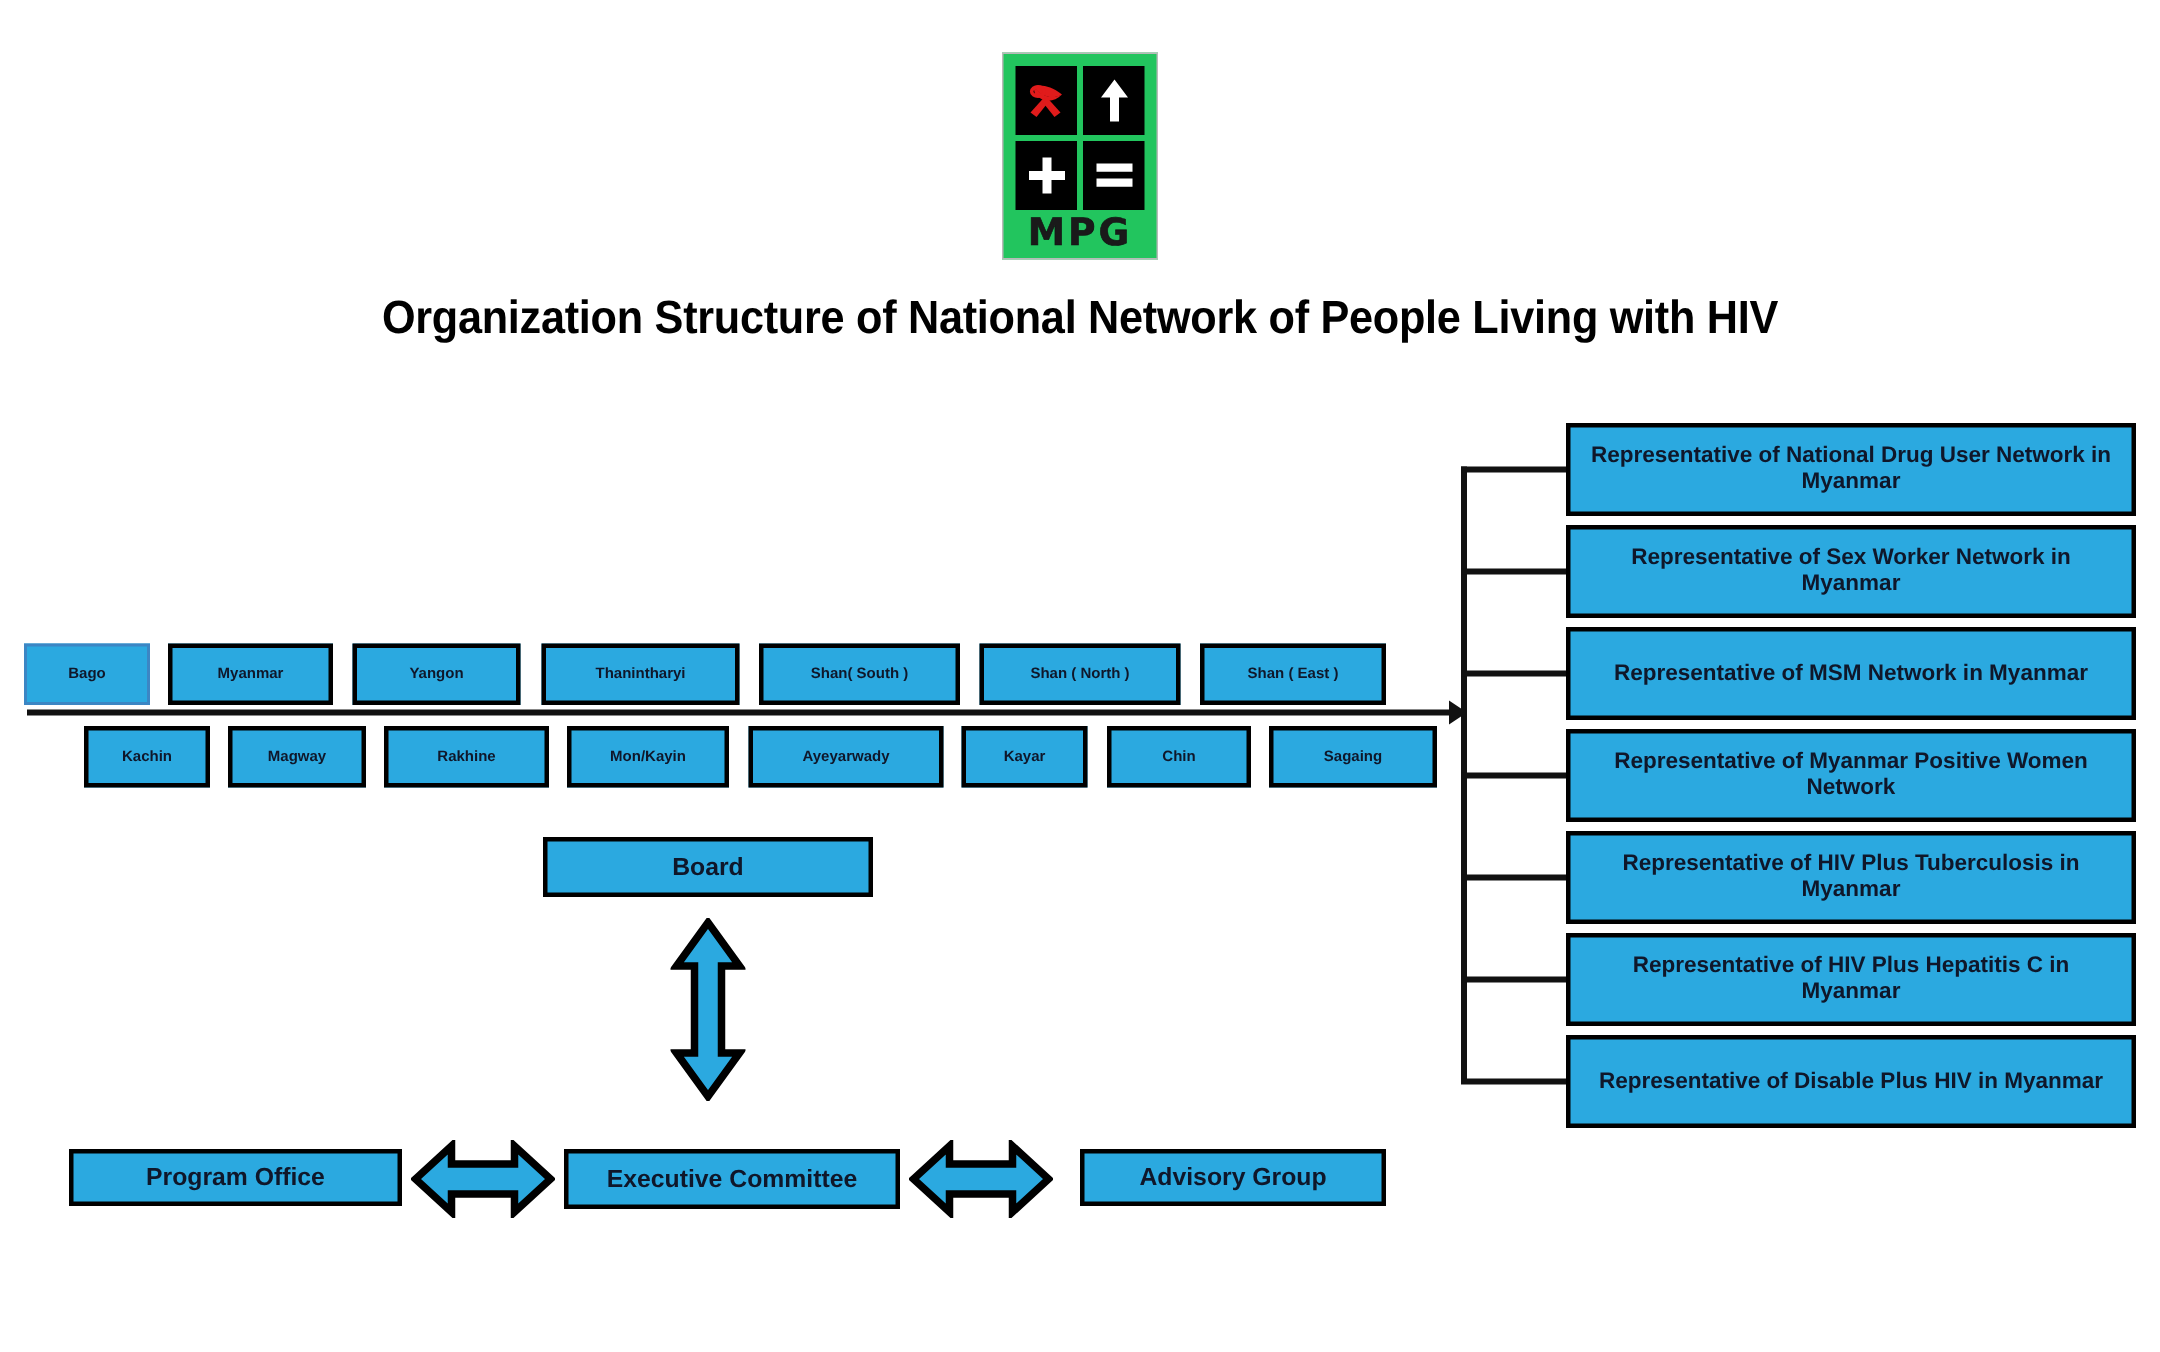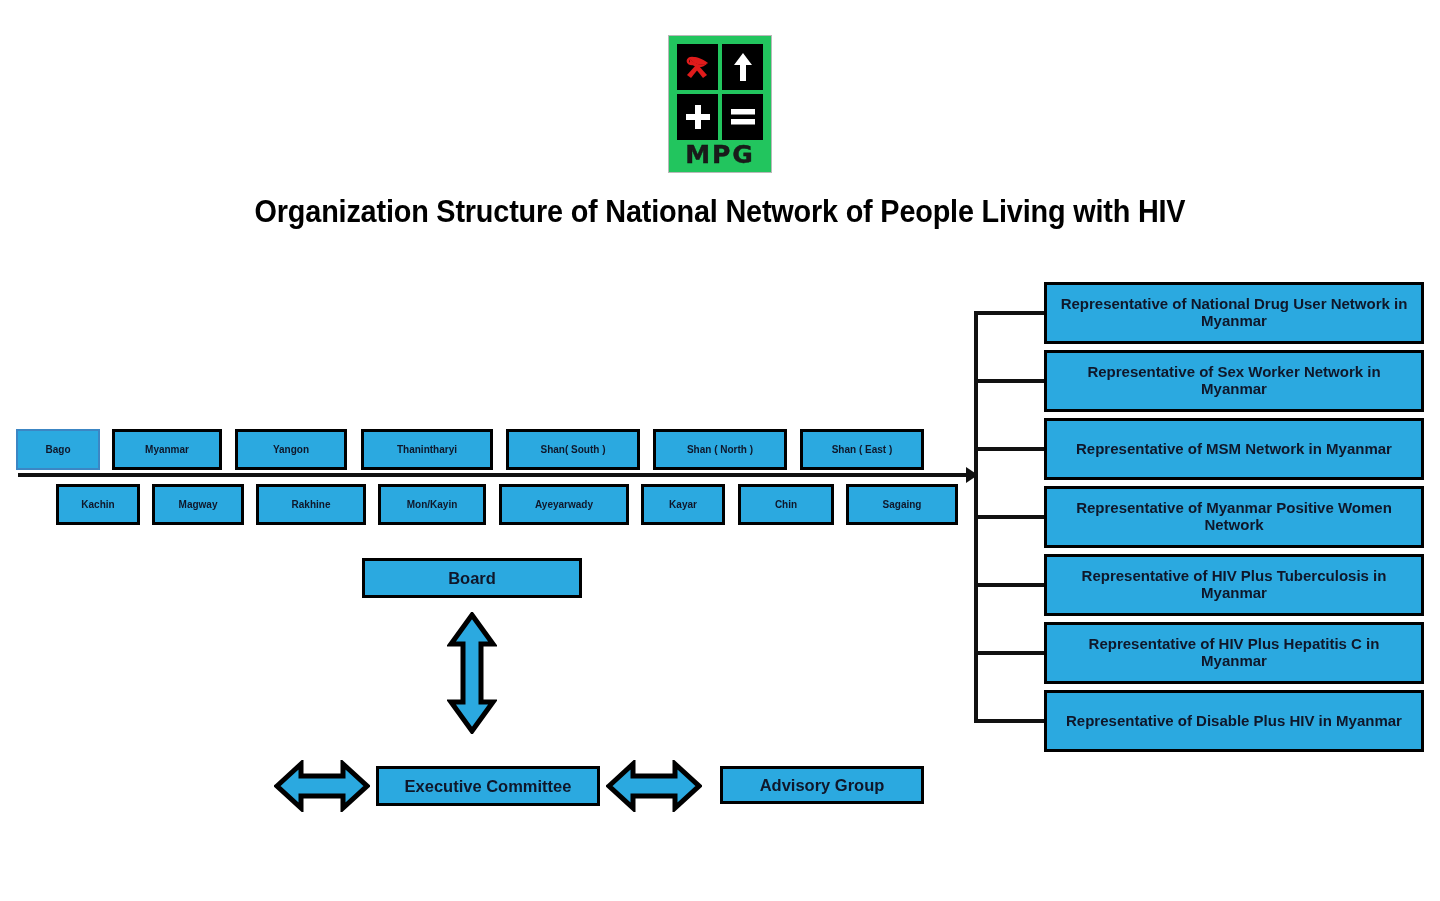--- a/index.html
+++ b/index.html
@@ -210,20 +210,21 @@
   <div class="box rep-box" style="top:690px;">Representative of Disable Plus HIV in Myanmar</div>
 
   <div class="box struct-box" style="left:362px; top:558px; width:220px; height:40px;">Board</div>
 
   <div class="block-arrow" style="left:447px; top:612px;">
     <svg width="50" height="122" viewBox="0 0 50 122" aria-hidden="true">
       <path d="M25 3 L46 32 L34 32 L34 90 L46 90 L25 119 L4 90 L16 90 L16 32 L4 32 Z" fill="#2BA9E0" stroke="#000000" stroke-width="5" stroke-linejoin="miter"></path>
     </svg>
   </div>
 
+  <div class="box struct-box" style="left:46px; top:766px; width:222px; height:38px;">Program Office</div>
 
   <div class="block-arrow" style="left:274px; top:760px;">
     <svg width="96" height="52" viewBox="0 0 96 52" aria-hidden="true">
       <path d="M3 26 L27 4 L27 16 L69 16 L69 4 L93 26 L69 48 L69 36 L27 36 L27 48 Z" fill="#2BA9E0" stroke="#000000" stroke-width="5" stroke-linejoin="miter"></path>
     </svg>
   </div>
 
   <div class="box struct-box" style="left:376px; top:766px; width:224px; height:40px;">Executive Committee</div>
 
   <div class="block-arrow" style="left:606px; top:760px;">

